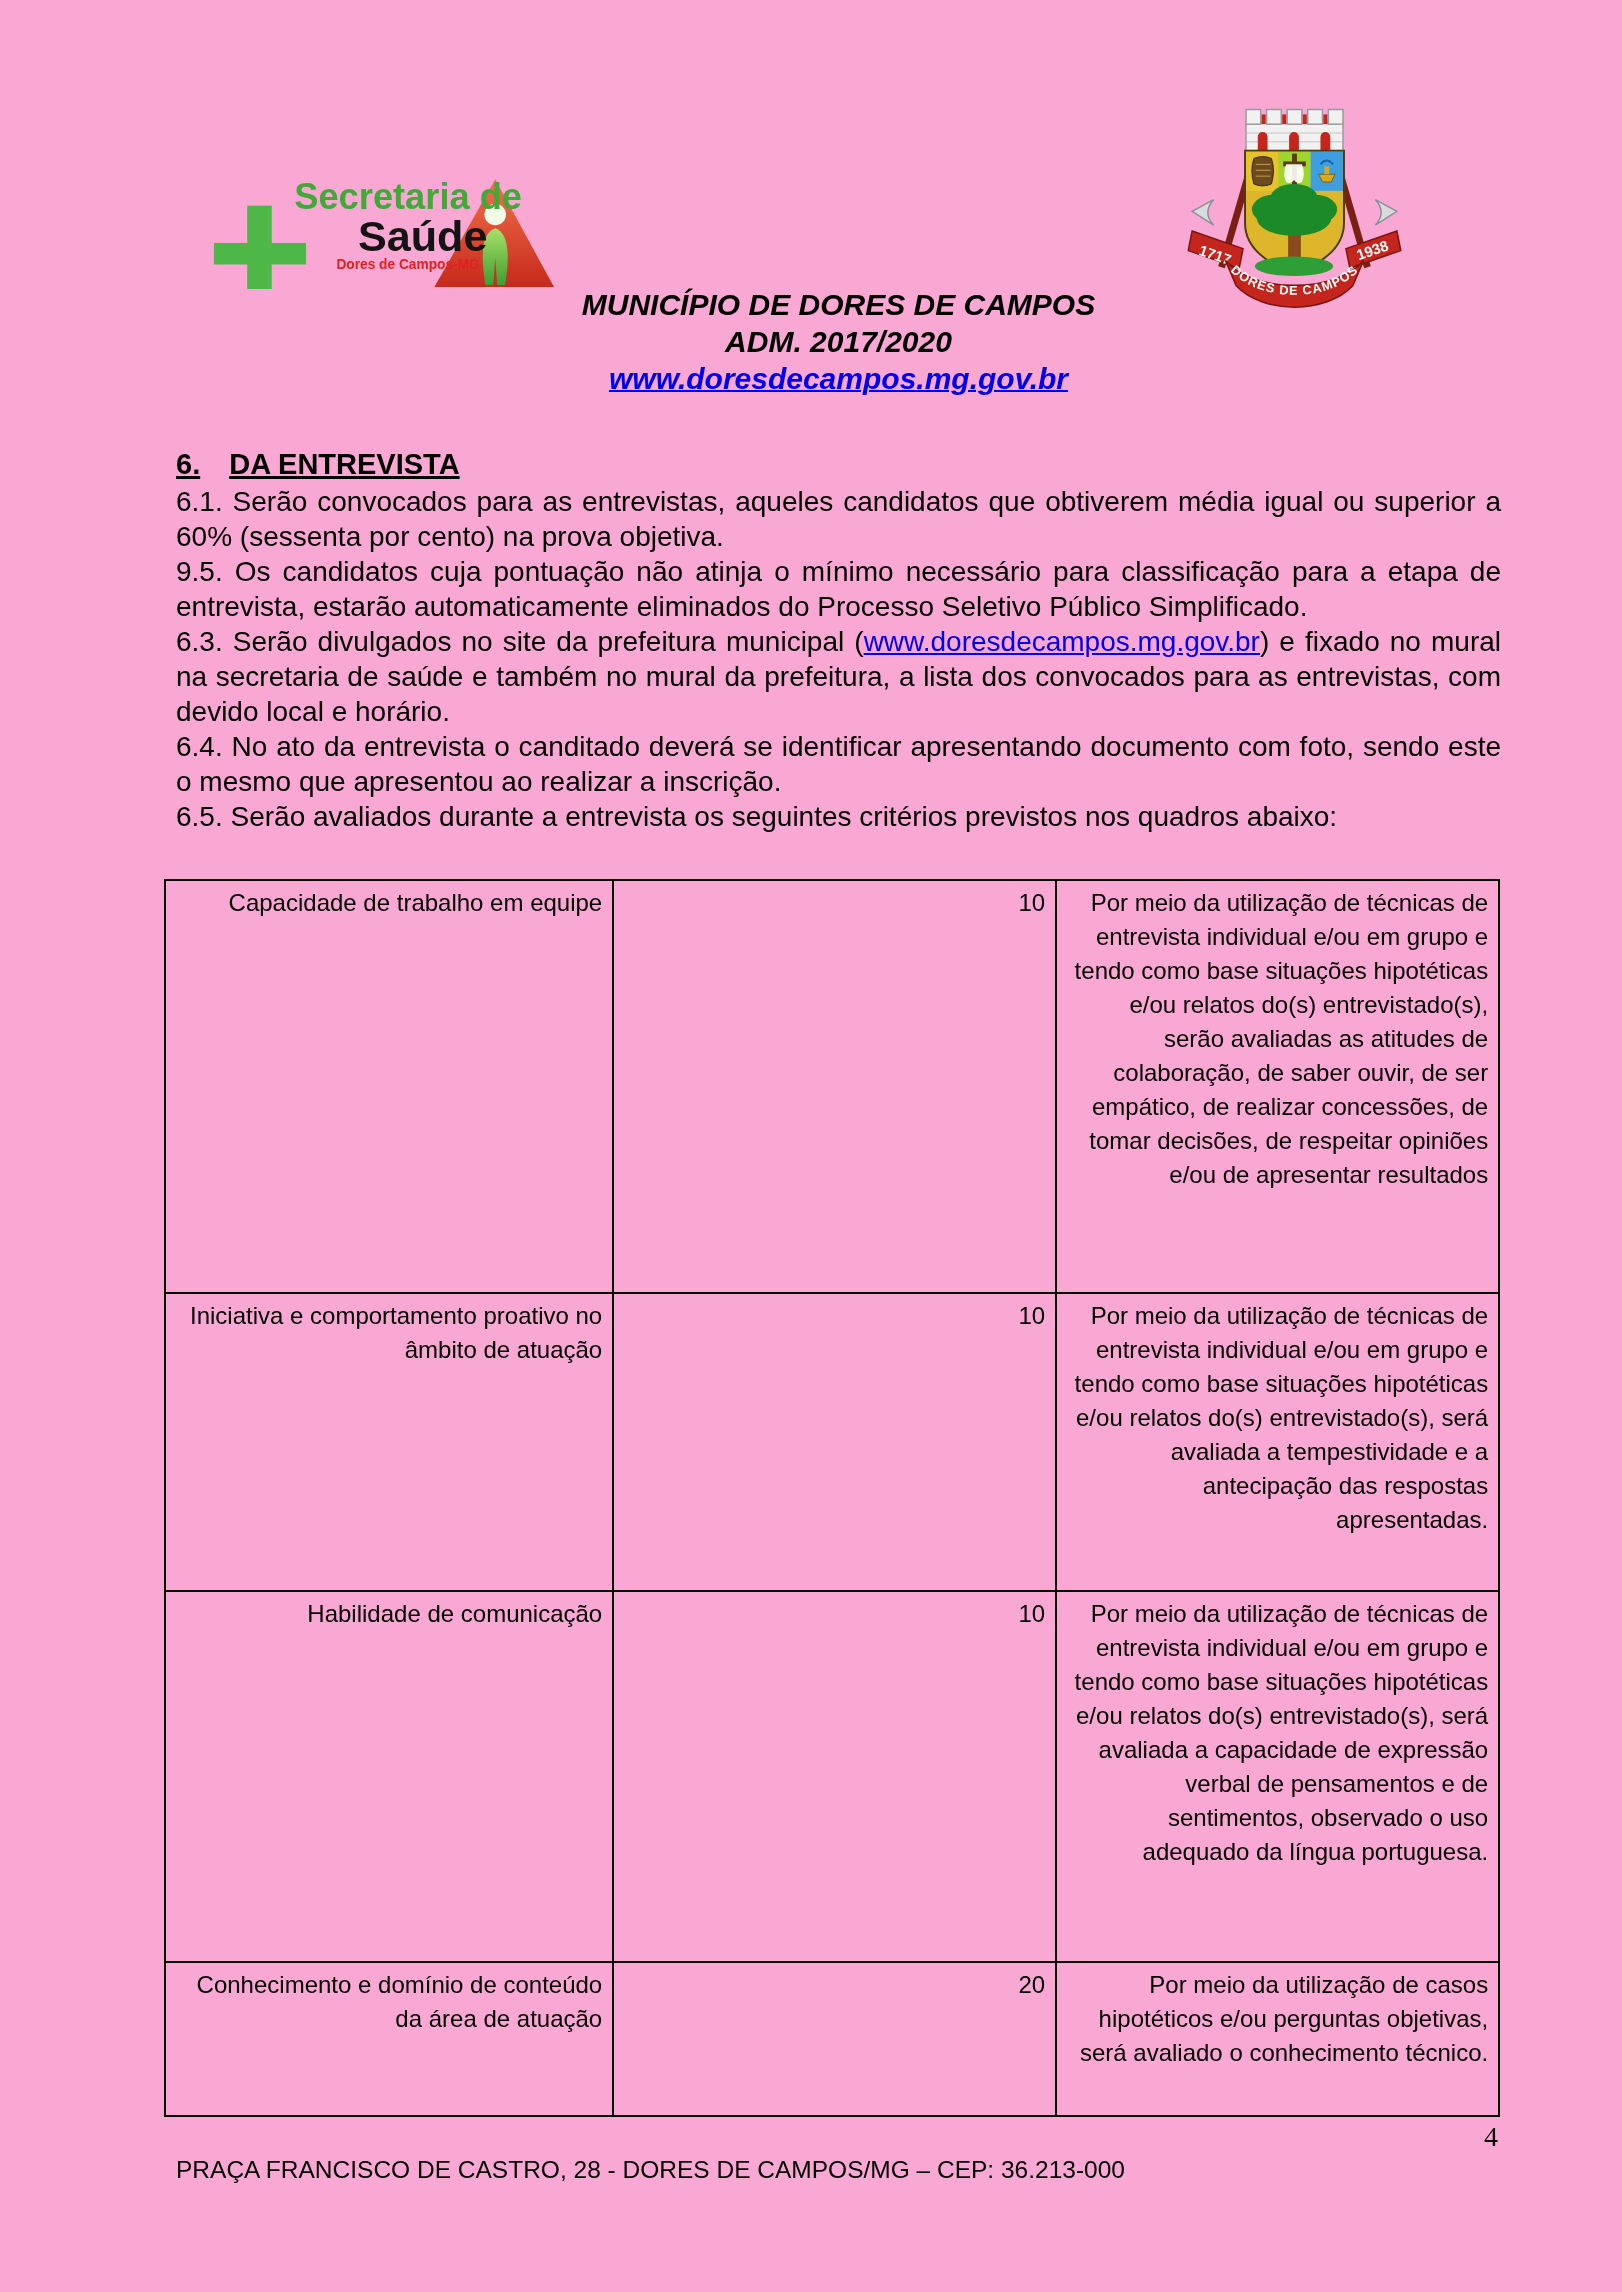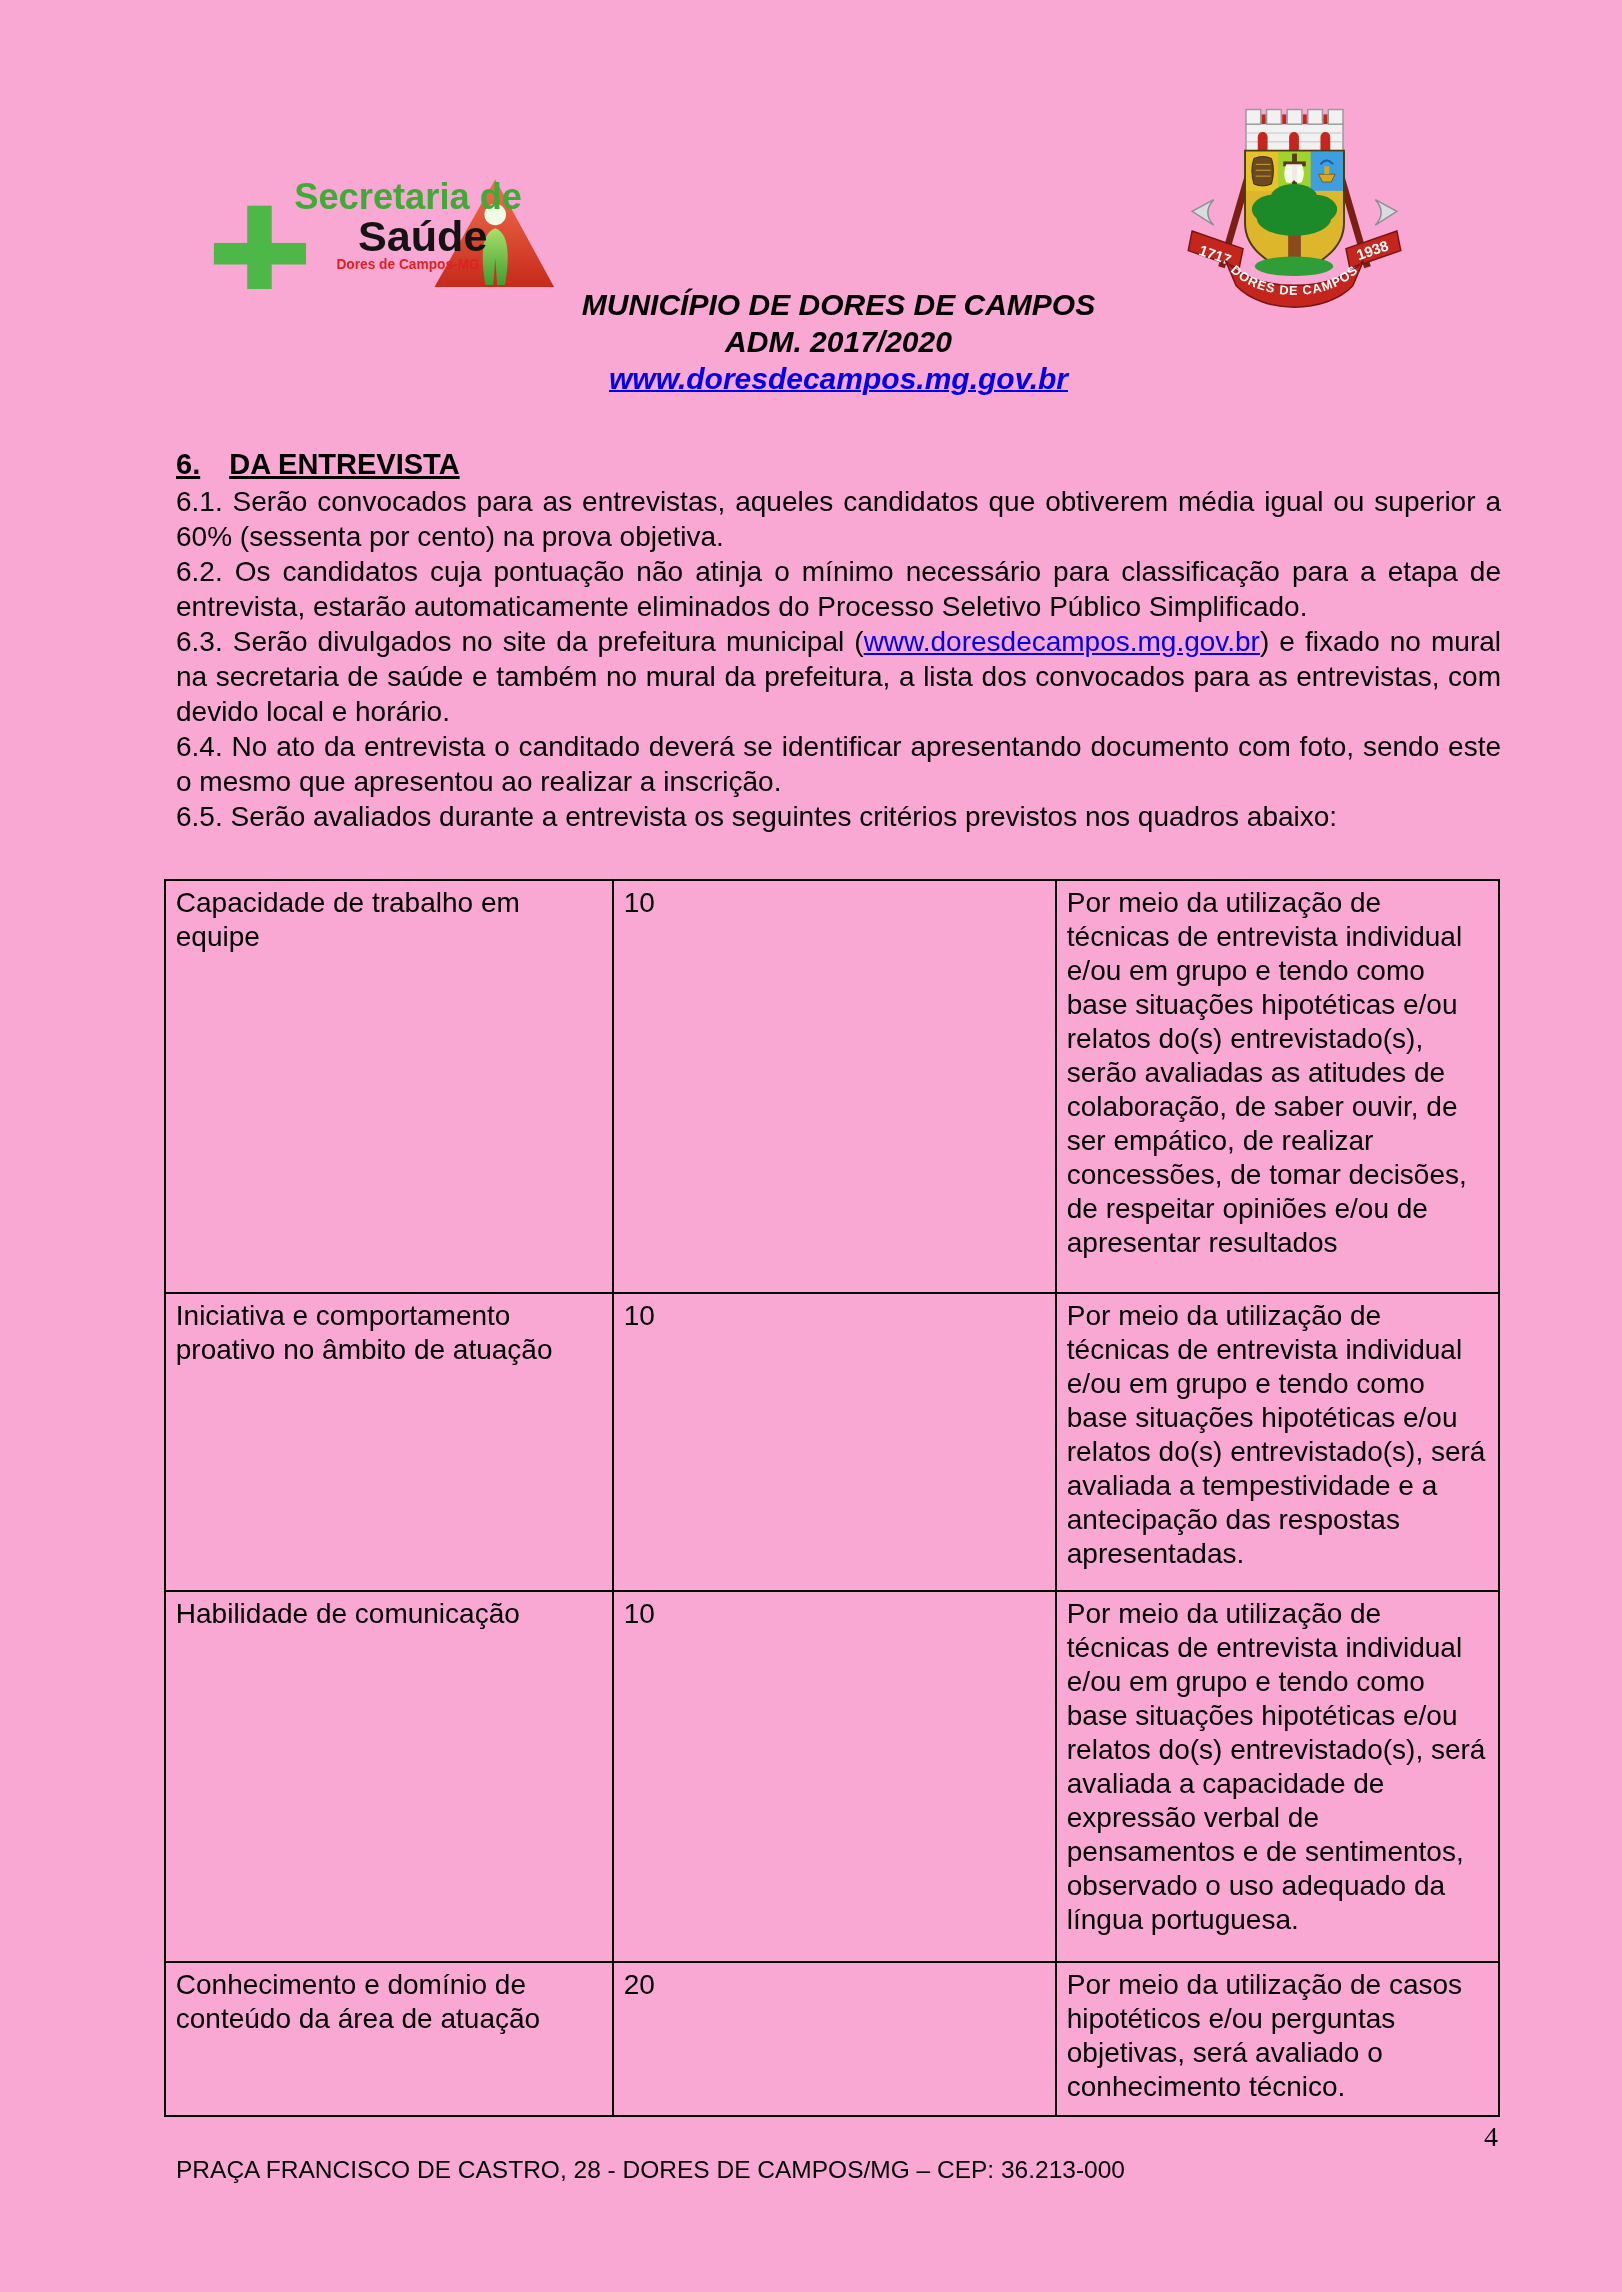--- a/index.html
+++ b/index.html
@@ -26,22 +26,22 @@
   .sec-heading .gap{display:inline-block;width:29px;}
   p.para{margin:0;font-size:28px;line-height:35px;text-align:justify;}
   .inline-link{color:#0000ee;text-decoration:underline;cursor:pointer;}
 
   
   table.criteria{
     position:absolute;left:164px;top:879px;width:1334px;
     border-collapse:collapse;table-layout:fixed;
   }
   table.criteria td{
-    border:2px solid #000;vertical-align:top;text-align:left;
-    font-size:28px;line-height:34px;padding:4.9px 9.8px 0 9.8px;overflow:hidden;
+    border:2px solid #000;vertical-align:top;text-align:right;
+    font-size:24px;line-height:34px;padding:4.9px 9.8px 0 9.8px;overflow:hidden;
   }
   tr.r1{height:413px;} tr.r2{height:298px;} tr.r3{height:371px;margin-left:48px;} tr.r4{height:154px;}
 
   
   .page-num{
     position:absolute;top:2121px;left:164px;width:1334px;text-align:right;
     font-family:"Liberation Serif",serif;font-size:28px;
   }
   .footer{
     position:absolute;top:2156px;left:176px;width:1325px;
@@ -154,21 +154,21 @@
 
   <div class="title-block">
     <div>MUNICÍPIO DE DORES DE CAMPOS</div>
     <div>ADM. 2017/2020</div>
     <div class="website">www.doresdecampos.mg.gov.br</div>
   </div>
 
   <div class="content">
     <h2 class="sec-heading"><span class="u">6.</span><span class="gap"></span><span class="u">DA ENTREVISTA</span></h2>
     <p class="para">6.1. Serão convocados para as entrevistas, aqueles candidatos que obtiverem média igual ou superior a 60% (sessenta por cento) na prova objetiva.</p>
-    <p class="para">6.2. Os candidatos cuja pontuação não atinja o mínimo necessário para classificação para a etapa de entrevista, estarão automaticamente eliminados do Processo Seletivo Público Simplificado.</p>
+    <p class="para">9.5. Os candidatos cuja pontuação não atinja o mínimo necessário para classificação para a etapa de entrevista, estarão automaticamente eliminados do Processo Seletivo Público Simplificado.</p>
     <p class="para"><span>6.3. Serão divulgados no site da prefeitura municipal (</span><span class="inline-link">www.doresdecampos.mg.gov.br</span><span>) e fixado no mural na secretaria de saúde e também no mural da prefeitura, a lista dos convocados para as entrevistas, com devido local e horário.</span></p>
     <p class="para">6.4. No ato da entrevista o canditado deverá se identificar apresentando documento com foto, sendo este o mesmo que apresentou ao realizar a inscrição.</p>
     <p class="para">6.5. Serão avaliados durante a entrevista os seguintes critérios previstos nos quadros abaixo:</p>
   </div>
 
   <table class="criteria">
     <colgroup>
         <col style="width:448px">
         <col style="width:443px">
         <col style="width:443px">

